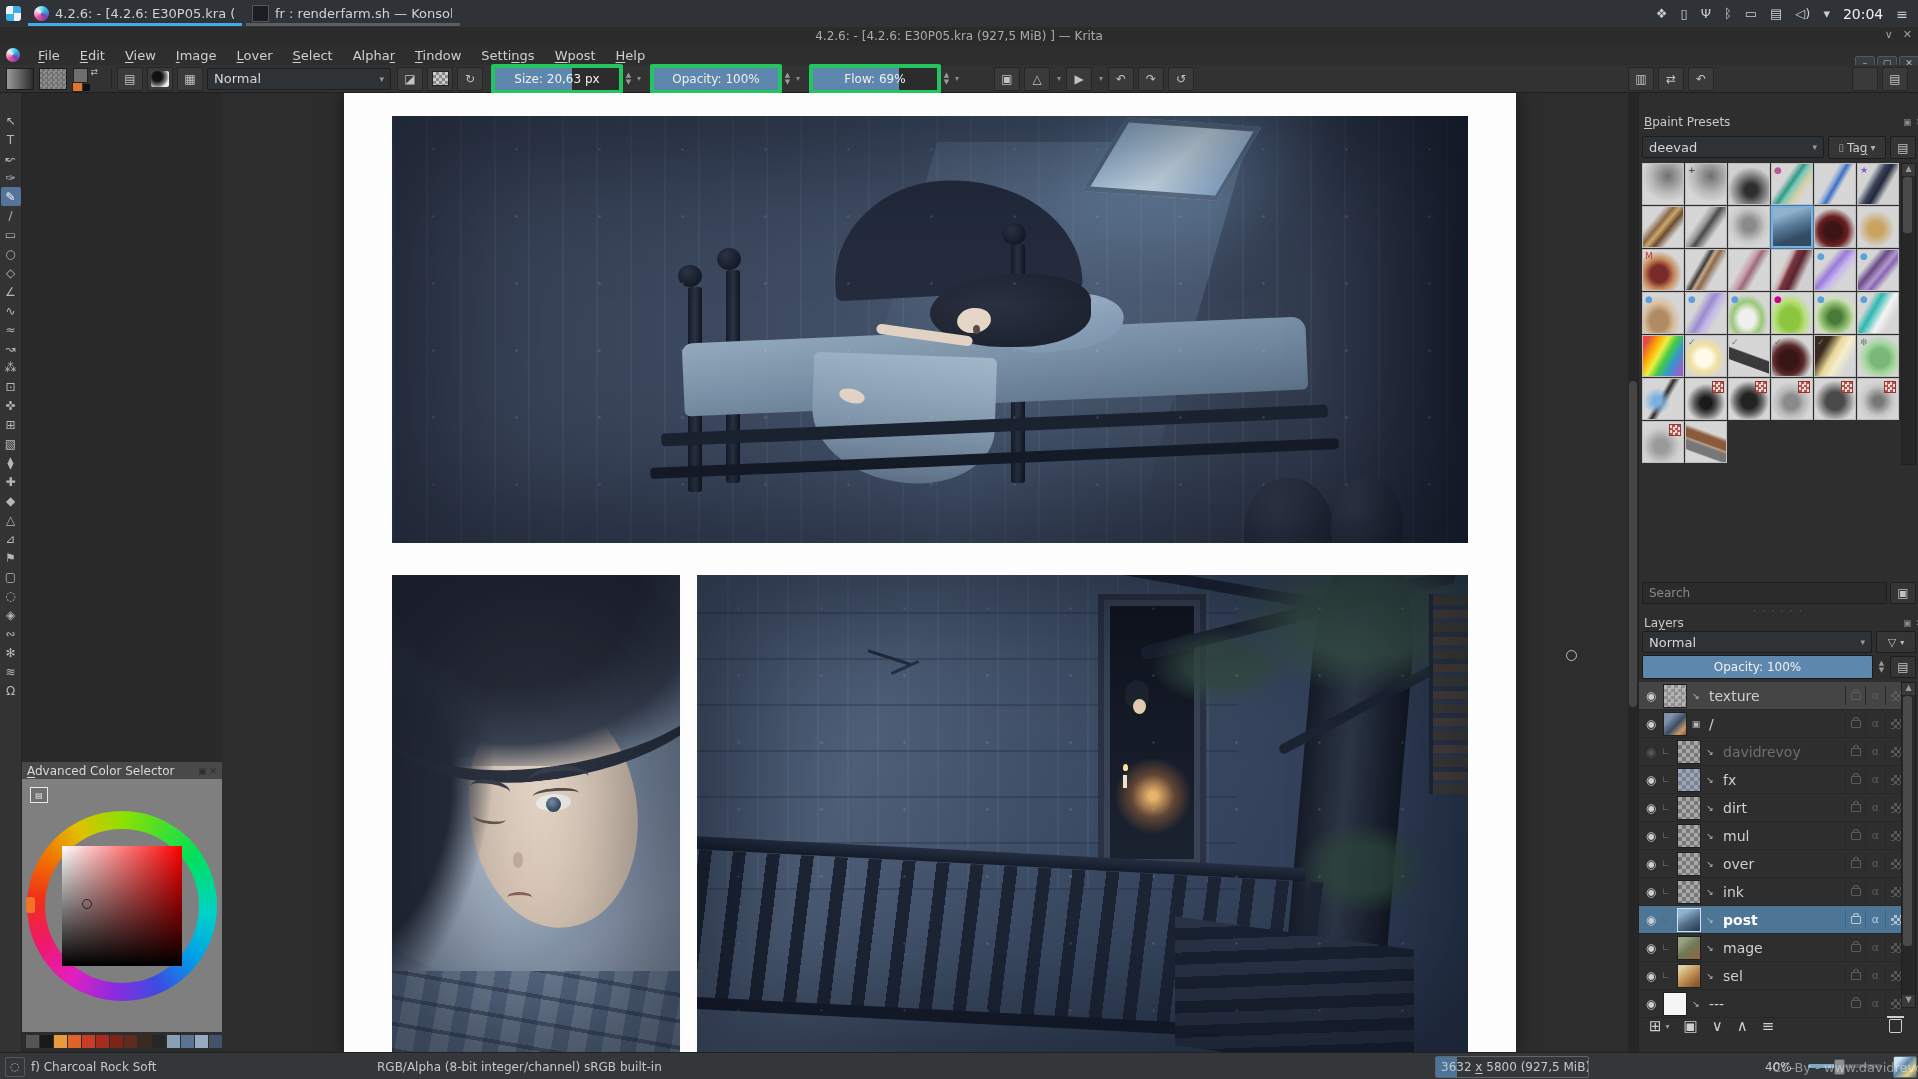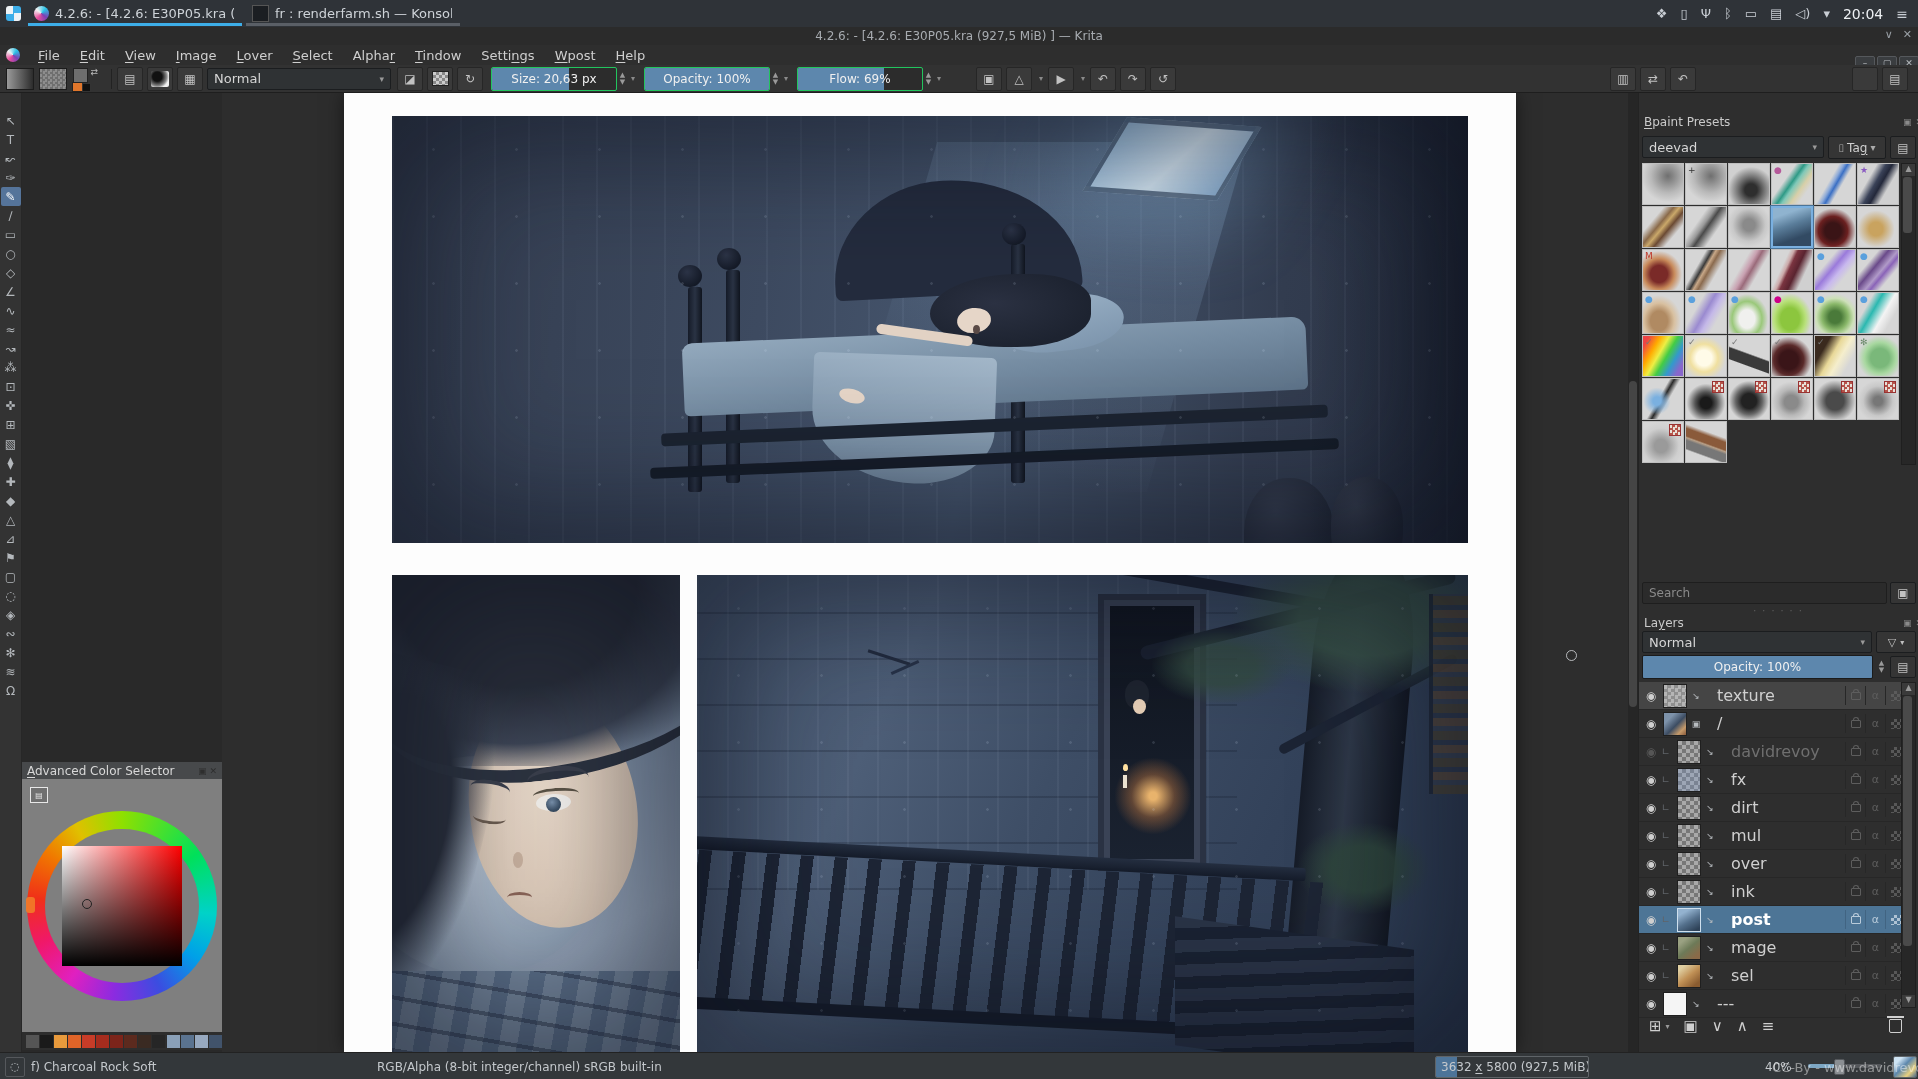--- a/index.html
+++ b/index.html
@@ -49,21 +49,21 @@
   .fgbg .swap{position:absolute;right:0;top:0;font-size:9px;color:#bbb;}
   .tsep{width:1px;height:20px;background:#222;margin:0 5px;flex:0 0 auto;}
   .tbtn{min-width:24px;height:22px;border:1px solid #262626;background:#3a3a3a;border-radius:2px;margin-right:4px;
         display:flex;align-items:center;justify-content:center;color:#c2c2c2;font-size:12px;flex:0 0 auto;}
   .tbtn .brushimg{width:18px;height:16px;background:radial-gradient(circle at 35% 35%,#111 30%,#888 60%,#f0f0f0 75%);border-radius:2px;}
   .tbtn .alphachk{width:15px;height:13px;background:repeating-conic-gradient(#888 0 25%,#ccc 0 50%) 0 0/6px 6px;border:1px solid #222;}
   .combo{height:22px;background:#2f3234;border:1px solid #1b1d1f;border-radius:2px;display:flex;align-items:center;
          padding:0 6px;color:#d6d6d6;font-size:13px;position:relative;box-sizing:border-box;}
   .combo .carr{margin-left:auto;color:#9a9a9a;font-size:9px;padding-left:10px;}
   .combo-blend{width:184px;margin-right:6px;flex:0 0 auto;}
-  .slider{height:22px;width:124px;background:#2c2c2c;border:1px solid #22c55e;border-radius:2px;position:relative;overflow:hidden;
+  .slider{height:22px;width:124px;background:#2c2c2c;border:4px solid #22c55e;border-radius:2px;position:relative;overflow:hidden;
           flex:0 0 auto;margin-left:4px;}
   .slider .fill{position:absolute;left:0;top:0;bottom:0;background:#5d87ad;}
   .slider .slabel{position:absolute;inset:0;display:flex;align-items:center;justify-content:center;color:#f0f0f0;font-size:12px;white-space:nowrap;}
   .spin{width:11px;height:22px;display:flex;flex-direction:column;align-items:center;justify-content:center;color:#9a9a9a;font-size:7px;line-height:7px;flex:0 0 auto;}
   .tinycaret{width:10px;color:#8a8a8a;font-size:8px;flex:0 0 auto;text-align:center;margin-right:2px;}
   .tbar-right{display:flex;align-items:center;margin-left:30px;}
   .tbar-far{display:flex;align-items:center;margin-left:auto;}
 
   
   .toolbox{position:absolute;left:0;top:93px;width:22px;height:959px;background:#333333;border-right:1px solid #272727;
@@ -218,21 +218,21 @@
   .layer-row.is-light{background:#454545;}
   .layer-row.is-sel{background:#4d7596;}
   .layer-row.is-dim .lname{color:#6f6f6f;}
   .eye{width:16px;font-size:12px;color:#cfcfcf;text-align:center;flex:0 0 auto;}
   .layer-row.is-eyeoff .eye{opacity:.25;}
   .indent-mark{display:none;color:#5f6468;font-size:10px;width:14px;text-align:center;flex:0 0 auto;}
   .layer-row.is-indent .indent-mark{display:inline-block;}
   .thumb{width:22px;height:22px;border:1px solid #1f1f1f;margin:0 2px 0 4px;flex:0 0 auto;}
   .layer-row.is-sel .thumb{border-color:#cfe0ee;}
   .lbadge{width:14px;font-size:9px;color:#b8bcc0;text-align:center;flex:0 0 auto;}
-  .lname{margin-left:14px;font-size:16px;color:#cfcfcf;white-space:nowrap;overflow:hidden;flex:1;}
+  .lname{margin-left:6px;font-size:14px;color:#cfcfcf;white-space:nowrap;overflow:hidden;flex:1;}
   .layer-row.is-sel .lname{color:#fff;font-weight:bold;}
   .rico{width:19px;height:19px;display:flex;align-items:center;justify-content:center;color:#5d5d5d;font-size:11px;flex:0 0 auto;border-left:1px solid #272727;}
   .layer-row.is-sel .rico{color:#b9cbda;border-left-color:#416482;}
   .minilock{width:8px;height:6px;border:1px solid currentColor;border-radius:1px;position:relative;}
   .minilock::before{content:"";position:absolute;left:1px;top:-4px;width:4px;height:3px;border:1px solid currentColor;border-bottom:none;border-radius:3px 3px 0 0;}
   .minichk{width:10px;height:10px;background:repeating-conic-gradient(currentColor 0 25%,transparent 0 50%) 0 0/6px 6px;opacity:.9;}
   .ly-scroll{position:absolute;right:2px;top:589px;width:13px;height:324px;background:#272727;border:1px solid #1f1f1f;}
   .ly-scroll .sarr{display:block;text-align:center;color:#999;font-size:8px;height:12px;background:#3a3a3a;}
   .ly-scroll .sarr.bot{position:absolute;bottom:0;width:100%;}
   .ly-scroll .sthumb{position:absolute;left:1px;top:13px;width:9px;height:250px;background:#4a4a4a;border-radius:3px;}

